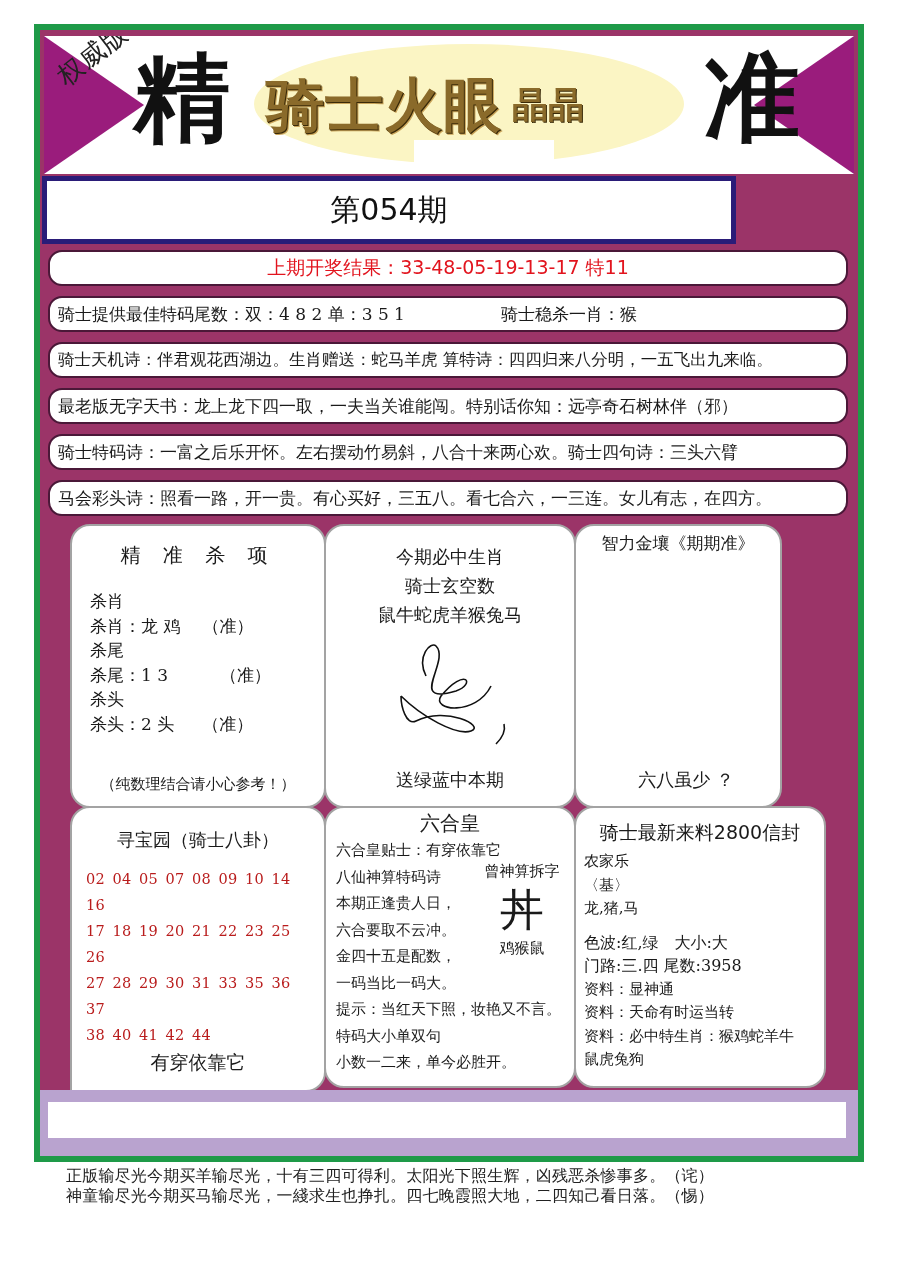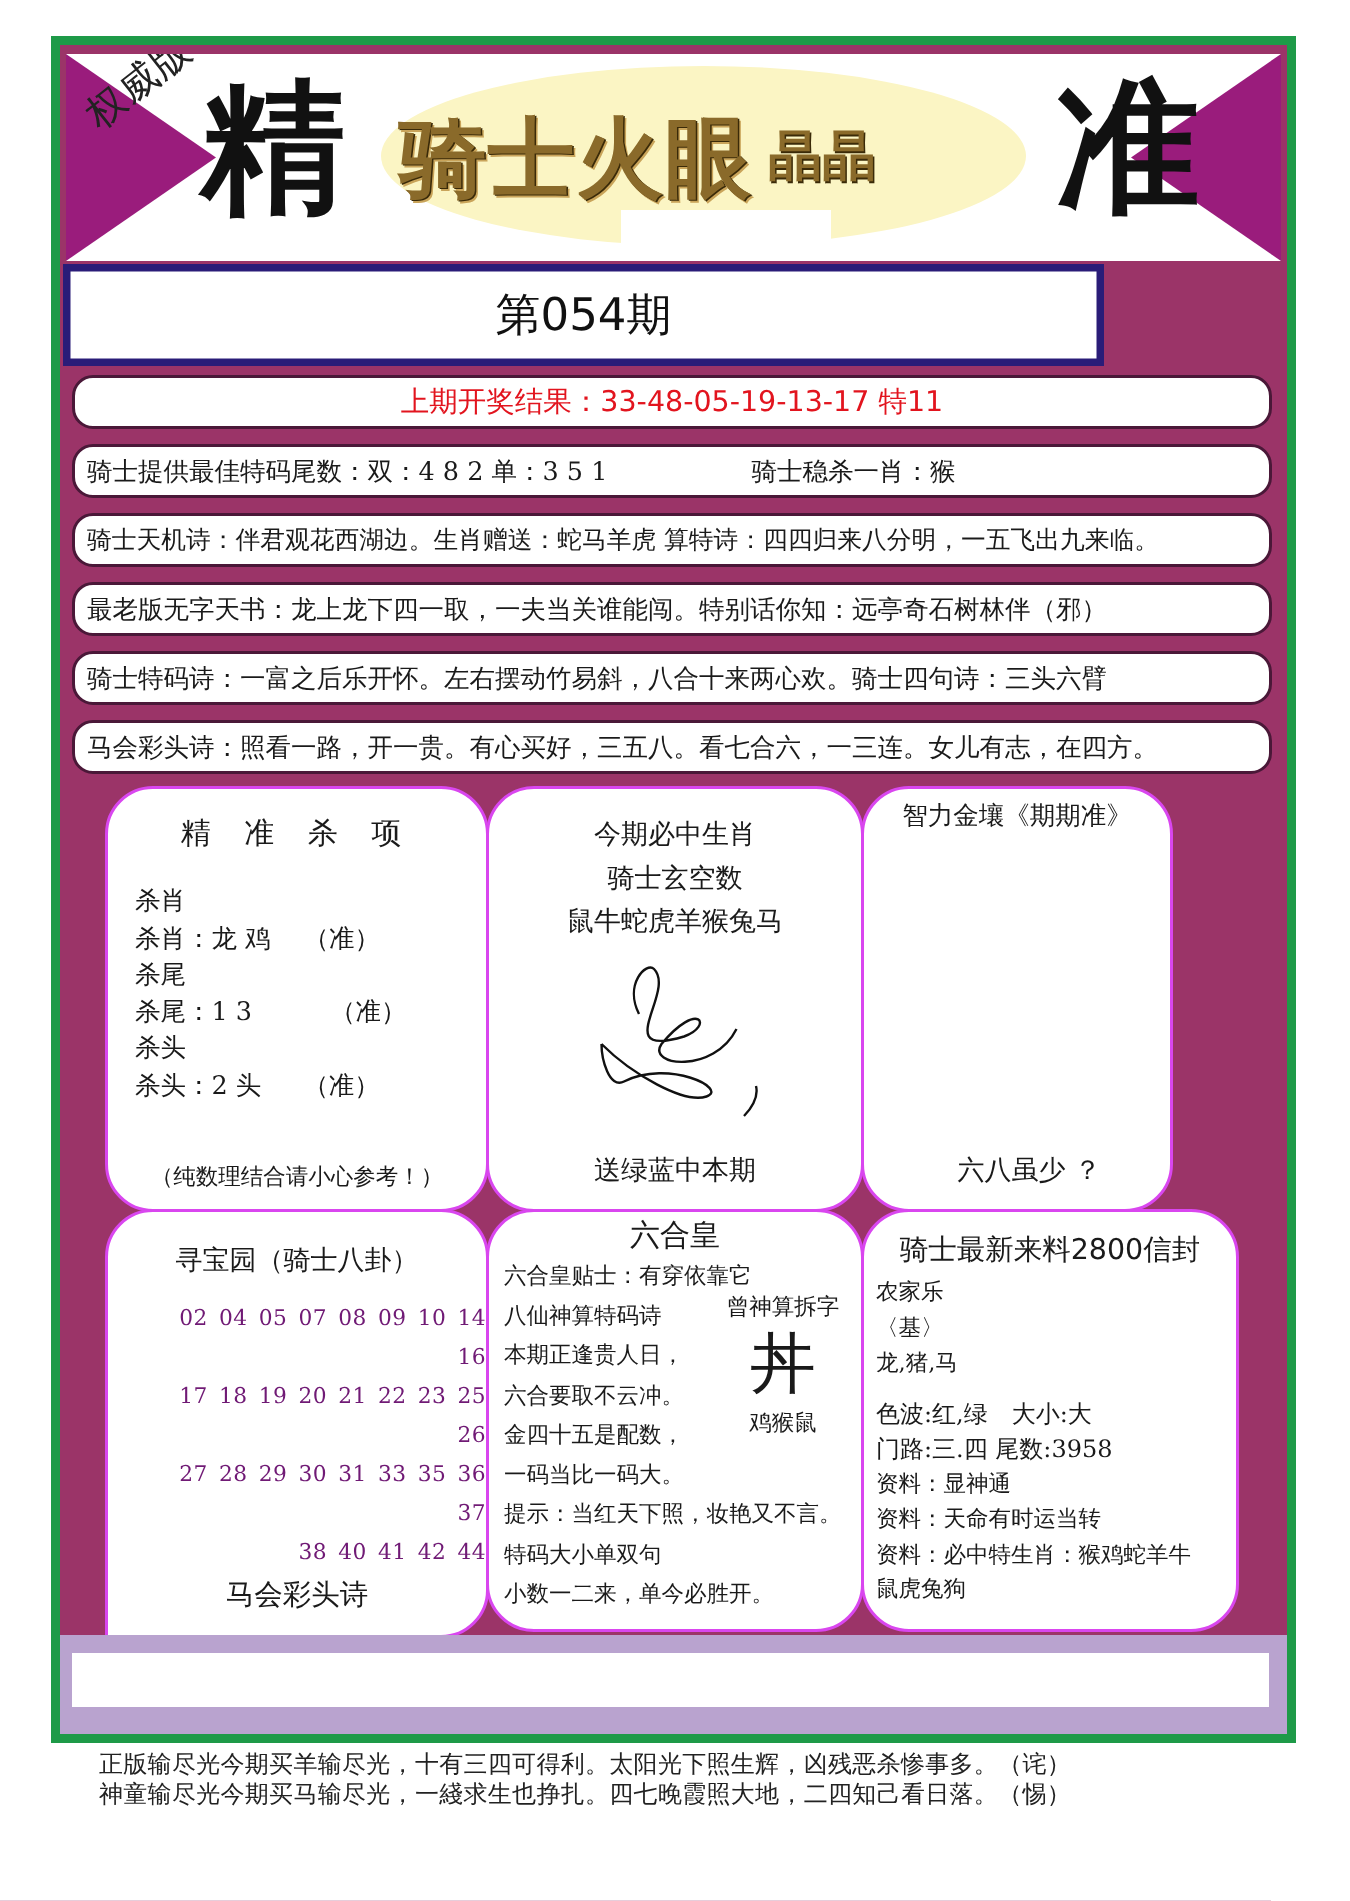--- a/index.html
+++ b/index.html
@@ -65,37 +65,37 @@
     position: absolute; left: 8px; width: 800px; height: 36px; background: #ffffff;
     border: 2px solid #4a1838; border-radius: 14px;
     display: flex; align-items: center; padding-left: 8px;
     font-size: 17px; white-space: nowrap; overflow: hidden;
   }
   .row.result { justify-content: center; padding-left: 0; }
   .result-text { color: #e2141e; font-family: "DejaVu Sans", sans-serif; font-size: 19px; }
   .row .spacer { display: inline-block; width: 96px; }
 
   .box {
-    position: absolute; background: #ffffff; border: 2px solid #d946ef; border-radius: 32px;
+    position: absolute; background: #ffffff; border: 2px solid #a3a3a3; border-radius: 20px;
     overflow: hidden;
   }
   .kill-title { font-size: 20px; letter-spacing: 8px; margin-top: 16px; text-align: center; }
   .kill-list { margin: 20px 0 0 18px; font-size: 17px; line-height: 24.5px; }
   .kill-line span.note { display: inline-block; margin-left: 22px; }
   .kill-footer { position: absolute; left: 0; right: 0; bottom: 12px; text-align: center; font-size: 15px; }
 
   .mid-lines { text-align: center; font-size: 18px; line-height: 29px; margin-top: 16px; }
   .scribble { position: absolute; left: 70px; top: 110px; }
   .mid-footer { position: absolute; left: 0; right: 0; bottom: 14px; text-align: center; font-size: 18px; }
 
   .zl-title { text-align: center; font-size: 17px; margin-top: 6px; }
   .zl-footer { position: absolute; right: 46px; bottom: 14px; font-size: 18px; }
 
   .xbv-title { text-align: center; font-size: 18px; margin-top: 20px; }
-  .num-grid { margin: 14px 0 0 14px; font-size: 14.5px; line-height: 26px; letter-spacing: 0.3px; color: #701a75; text-align: right; }
+  .num-grid { margin: 14px 0 0 14px; font-size: 14.5px; line-height: 26px; letter-spacing: 0.3px; color: #b91c1c; }
   .num-grid .n { display: inline-block; width: 26.5px; }
   .jm-title { text-align: center; font-size: 19px; margin-top: 2px; }
   .num-grid2 { margin: 8px 0 0 12px; font-size: 16px; line-height: 29px; color: #222; }
   .num-grid2 .n { display: inline-block; width: 28.5px; }
 
   .lh-title { text-align: center; font-size: 20px; margin-top: 2px; }
   .lh-lines { margin-left: 10px; font-size: 15px; line-height: 26.5px; }
   .lh-right { position: absolute; left: 148px; top: 54px; width: 96px; text-align: center; }
   .lh-right .cap { font-size: 15px; }
   .lh-right .bigchar { font-size: 44px; line-height: 58px; }
@@ -195,21 +195,21 @@
       <div>
         <span class="n">17</span><span class="n">18</span><span class="n">19</span><span class="n">20</span><span class="n">21</span><span class="n">22</span><span class="n">23</span><span class="n">25</span><span class="n">26</span>
       </div>
       <div>
         <span class="n">27</span><span class="n">28</span><span class="n">29</span><span class="n">30</span><span class="n">31</span><span class="n">33</span><span class="n">35</span><span class="n">36</span><span class="n">37</span>
       </div>
       <div>
         <span class="n">38</span><span class="n">40</span><span class="n">41</span><span class="n">42</span><span class="n">44</span>
       </div>
     </div>
-    <div class="jm-title">马会彩头诗</div>
+    <div class="jm-title">有穿依靠它</div>
     <div class="num-grid2">
       <div>
         <span class="n">02</span><span class="n">08</span><span class="n">09</span><span class="n">14</span><span class="n">16</span><span class="n">19</span><span class="n">20</span><span class="n">23</span>
       </div>
 
     </div>
   </div>
 
   <div class="box" style="left:284px; top:776px; width:252px; height:282px;">
     <div class="lh-title">六合皇</div>

